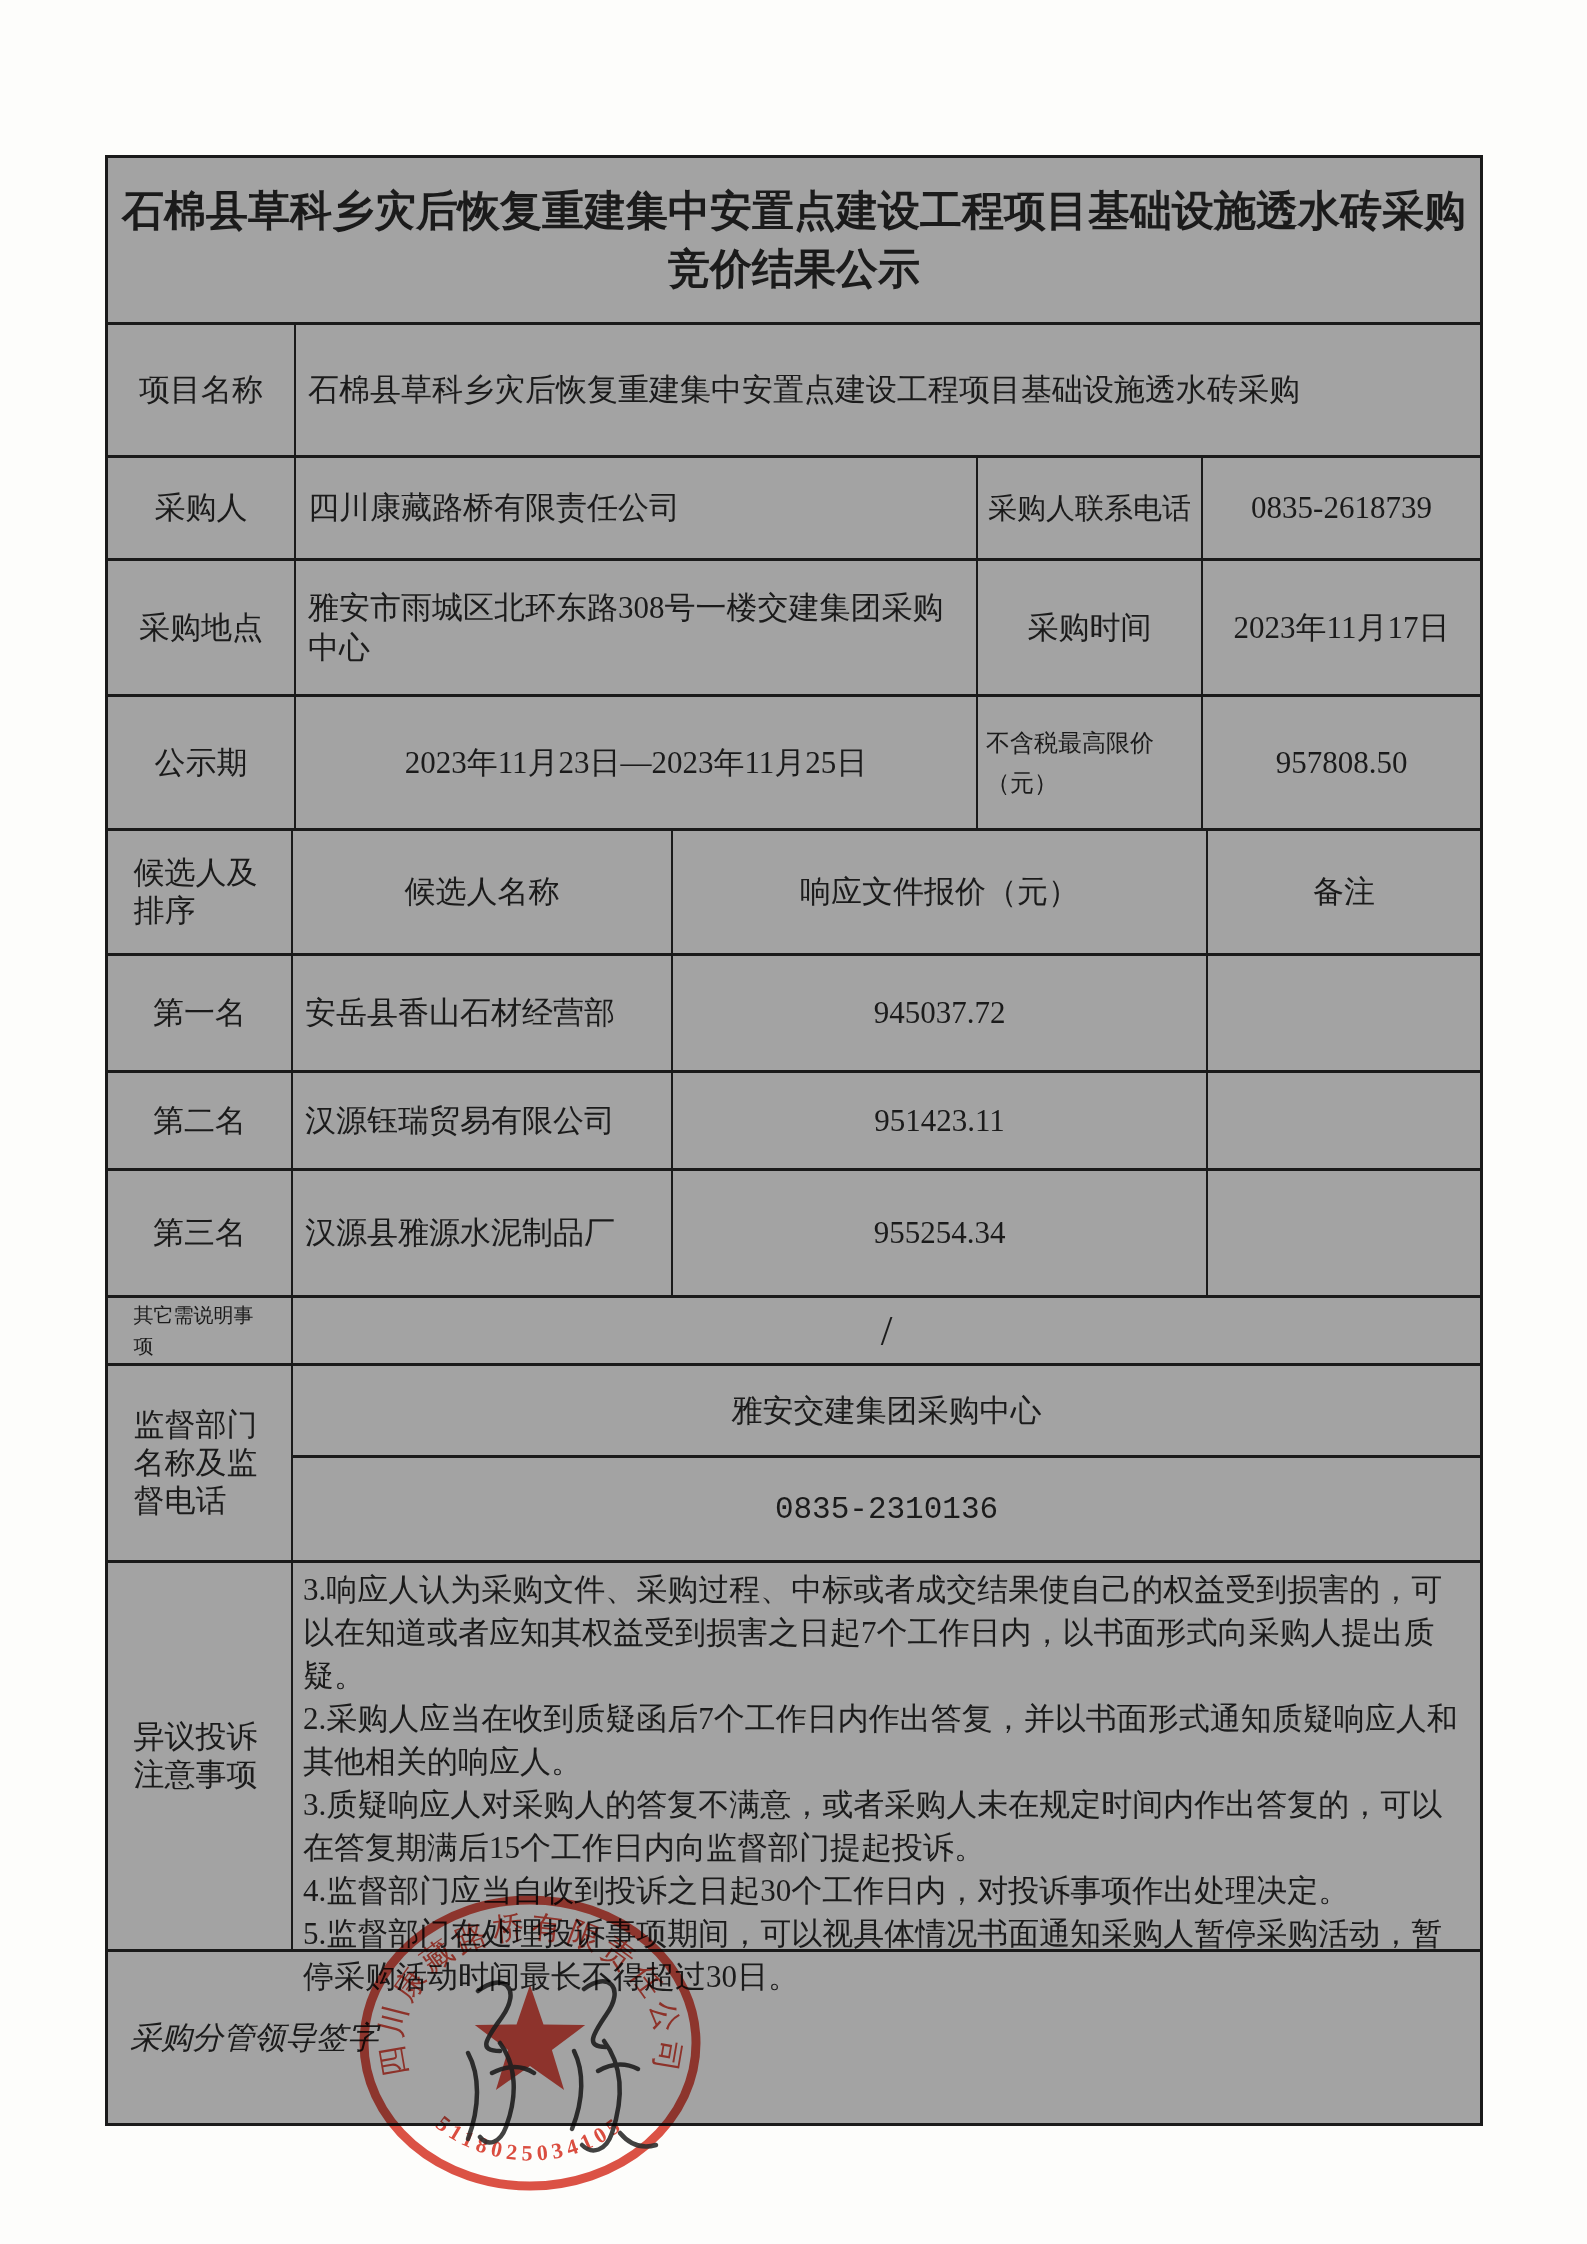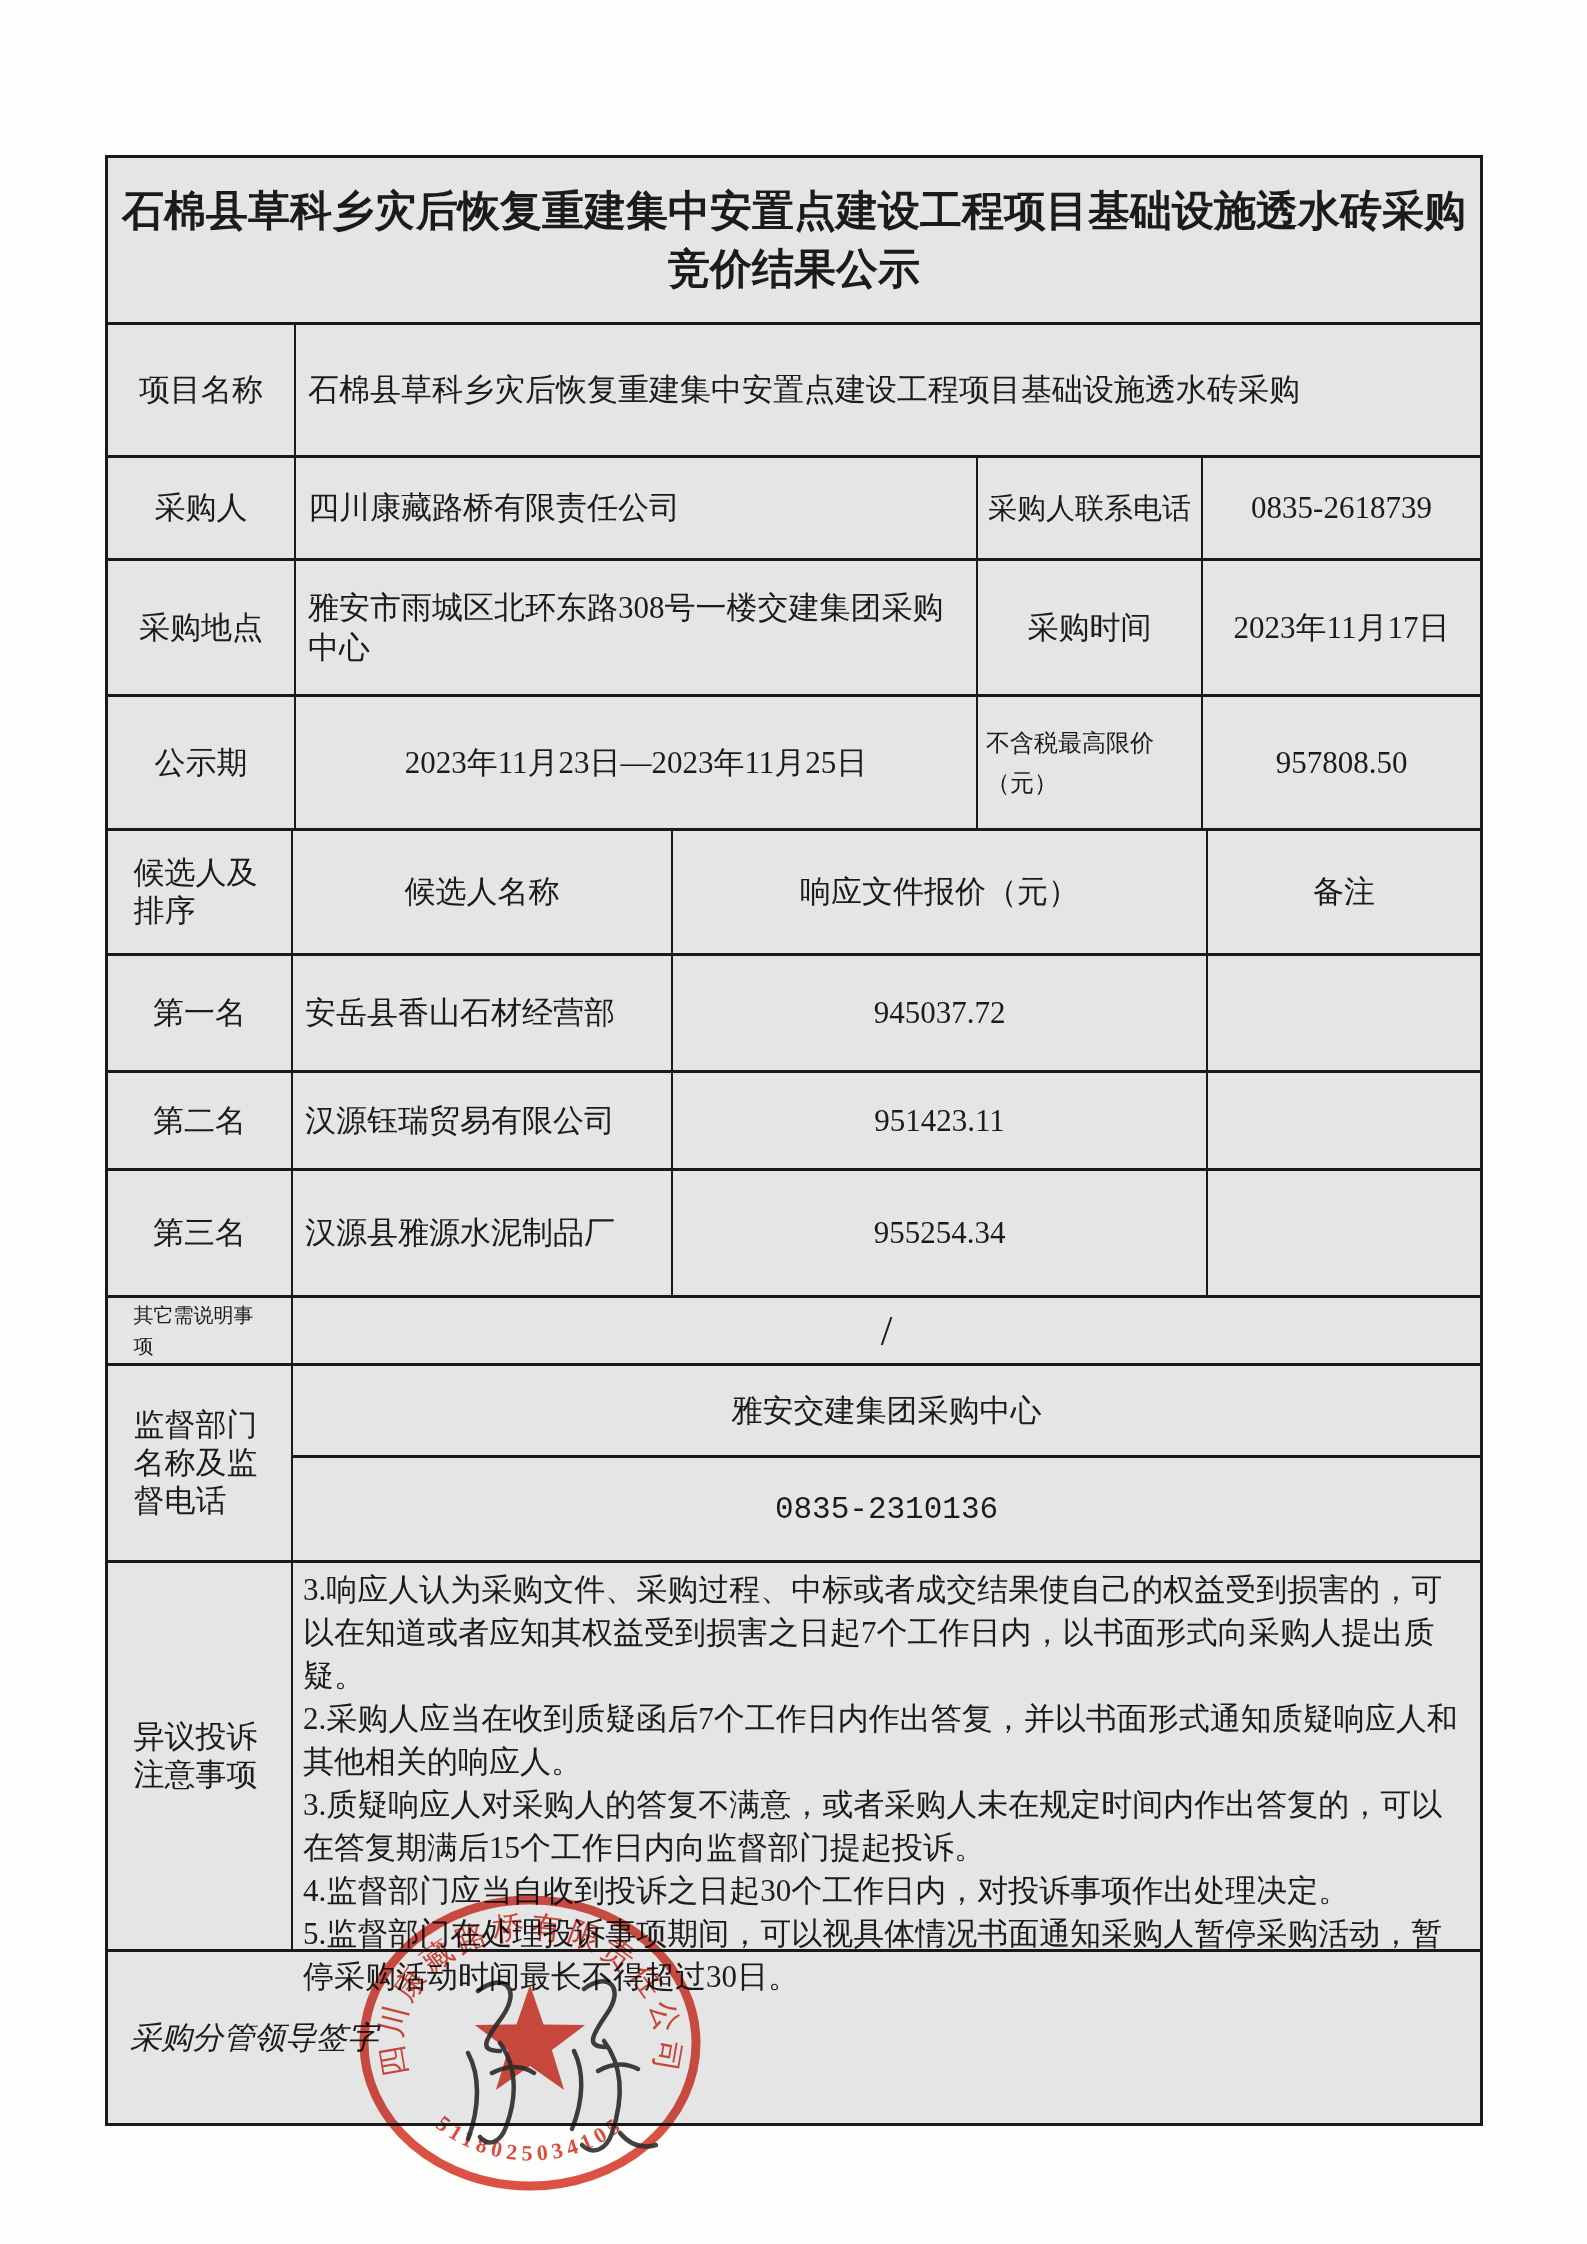--- a/index.html
+++ b/index.html
@@ -10,21 +10,21 @@
     margin: 0 auto;
     background: #fdfdfb;
     font-family: "Liberation Serif", "DejaVu Serif", serif;
     color: #1b1b1b;
     overflow: hidden;
   }
   .doc-table {
     position: absolute; left: 105px; top: 155px; width: 1378px;
     border: 3px solid #1a1a1a;
     display: flex; flex-direction: column;
-    background: #e5e5e5;
+    background: #a3a3a3;
   }
   .row { display: flex; border-bottom: 3px solid #1a1a1a; }
   .row.last { border-bottom: none; }
   .cell {
     border-right: 2px solid #1a1a1a;
     display: flex; align-items: center; justify-content: center;
     font-size: 31px; line-height: 40px;
     padding: 4px 8px; overflow: hidden;
   }
   .cell.endcell { border-right: none; }

